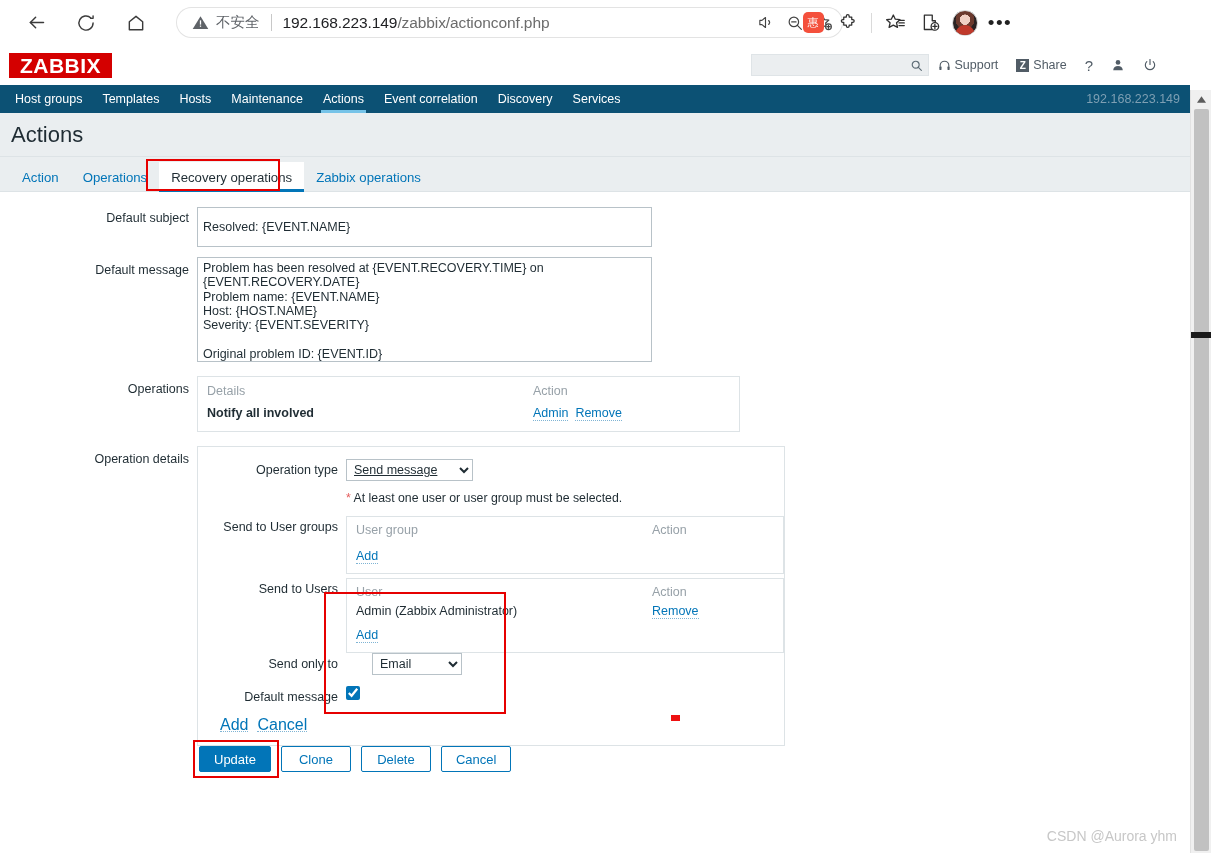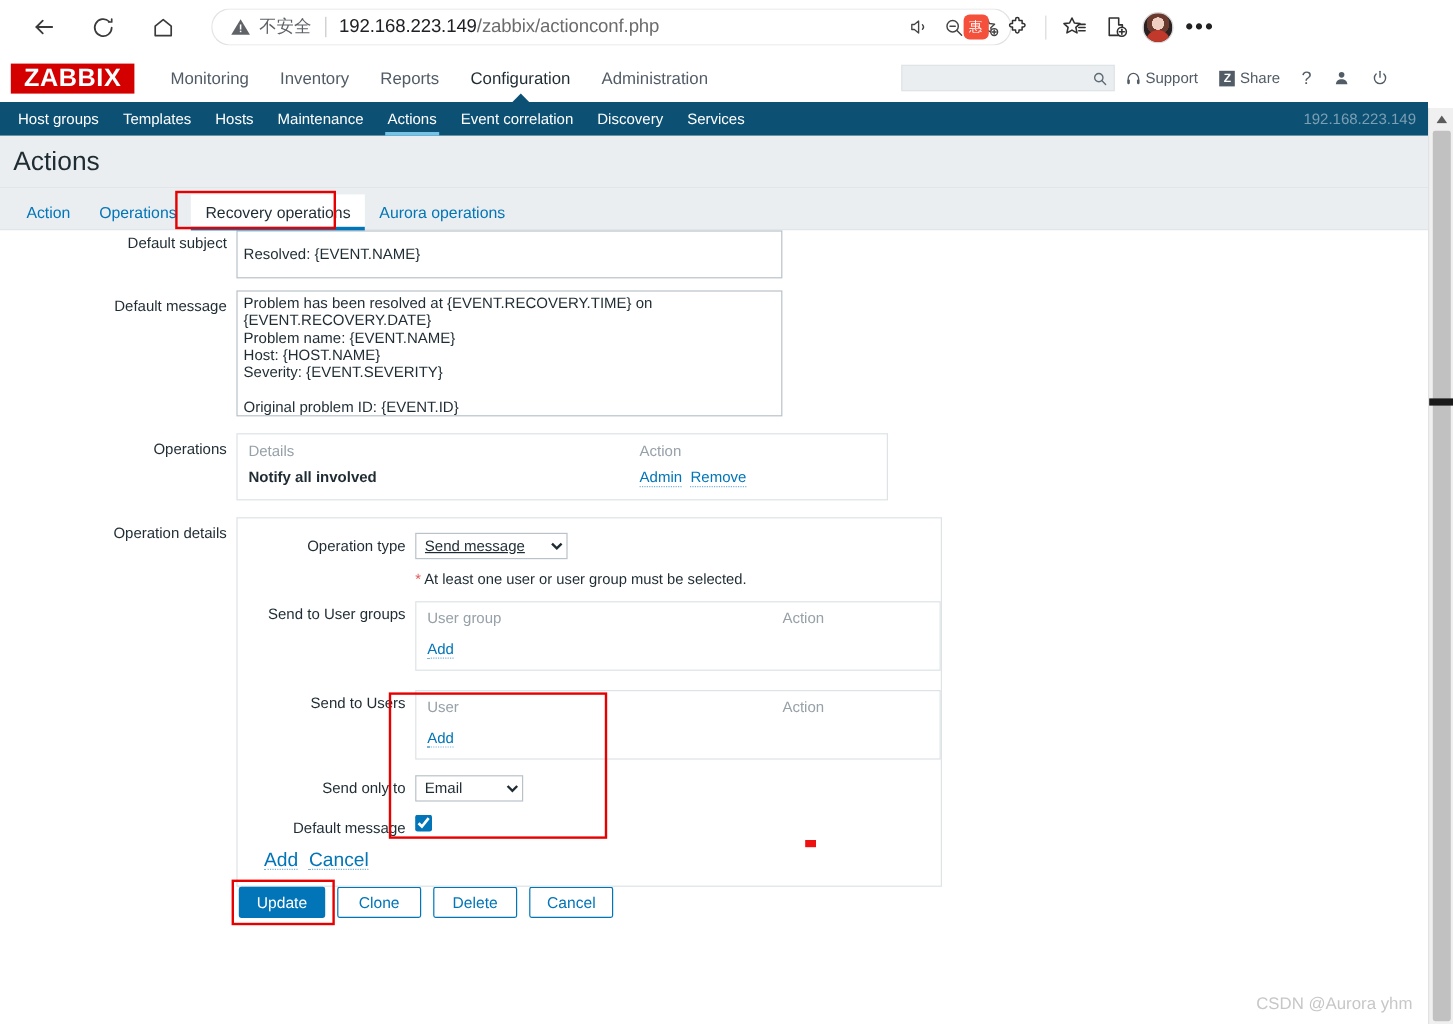--- a/index.html
+++ b/index.html
@@ -230,21 +230,21 @@
     content:""; position:absolute; left:0; right:0; bottom:0;
     height: 3px; background: #0275b8; z-index: 3;
   }
   #tab-highlight {
     position: absolute;
     left: 146px; top: 2px; width: 134px; height: 32px;
     border: 2px solid #e60000; z-index: 5; pointer-events:none;
   }
 
   
-  #form-area { background: #ffffff; position: relative; }
+  #form-area { background: #ffffff; position: relative; padding-top: 15px; }
   .row { display: flex; align-items: flex-start; margin-bottom: 0; }
   .lbl {
     width: 197px; text-align: right; padding-right: 8px;
     font-size: 12.5px; color: #1f2c33; line-height: 22px;
     flex: 0 0 197px;
   }
   .lbl.top { padding-top: 2px; }
 
   #subject-input {
     width: 455px; height: 40px;
@@ -478,27 +478,20 @@
     </div>
     <div class="tb-icon" id="dots-btn">•••</div>
   </div>
 </div>
 
 <div id="viewport">
 <div id="page">
 
   <div id="zbx-header">
     <div id="zbx-logo">ZABBIX</div>
-    <div id="main-menu">
-      <div class="mm-item">Monitoring</div>
-      <div class="mm-item">Inventory</div>
-      <div class="mm-item">Reports</div>
-      <div class="mm-item active">Configuration</div>
-      <div class="mm-item">Administration</div>
-    </div>
     <div id="header-right">
       <div id="zbx-search">
         <input value="" placeholder="" style="">
         <span class="sicon">
           <svg width="13" height="13" viewBox="0 0 24 24" fill="none" stroke="#5c6b75" stroke-width="2.1" stroke-linecap="round">
                 <circle cx="10.5" cy="10.5" r="6.4"></circle>
                 <line x1="15.4" y1="15.4" x2="21" y2="21"></line>
               </svg>
         </span>
       </div>
@@ -549,21 +542,21 @@
   </div>
 
   <div id="title-band">
     <h1 id="page-title">Actions</h1>
   </div>
 
   <div id="tabstrip">
     <div class="tab">Action</div>
     <div class="tab">Operations</div>
     <div class="tab active">Recovery operations</div>
-    <div class="tab">Aurora operations</div>
+    <div class="tab">Zabbix operations</div>
     <div id="tab-highlight"></div>
   </div>
 
   <div id="form-area">
 
     <div class="row row-subject">
       <div class="lbl">Default subject</div>
       <input id="subject-input" value="Resolved: {EVENT.NAME}" style="">
     </div>
 
@@ -636,43 +629,49 @@
                   <td class="pad-last">
                     <span class="dlink">Add</span>
                   </td>
                   <td class="pad-last"></td>
                 </tr>
               </tbody>
             </table>
           </div>
         </div>
 
-        <div class="sub-row" style="margin-top:16px;">
+        <div class="sub-row" style="margin-top:4px;">
           <div class="sub-lbl">Send to Users</div>
           <div class="inner-table">
             <table>
               <thead>
                 <tr>
                   <th>User</th>
                   <th class="th-action">Action</th>
                 </tr>
               </thead>
               <tbody>
                 <tr>
+                  <td>Admin (Zabbix Administrator)</td>
+                  <td>
+                    <span class="dlink">Remove</span>
+                  </td>
+                </tr>
+                <tr>
                   <td class="pad-last">
                     <span class="dlink">Add</span>
                   </td>
                   <td class="pad-last"></td>
                 </tr>
               </tbody>
             </table>
           </div>
         </div>
 
-        <div class="sub-row" style="margin-top:13px;">
+        <div class="sub-row" style="gap:26px;">
           <div class="sub-lbl">Send only to</div>
           <select class="zsel" id="send-only-sel">
             <option>- All -</option>
             <option selected="">Email</option>
             <option>SMS</option>
             <option>Jabber</option>
           </select>
         </div>
 
         <div class="sub-row" style="margin-top:11px;">

